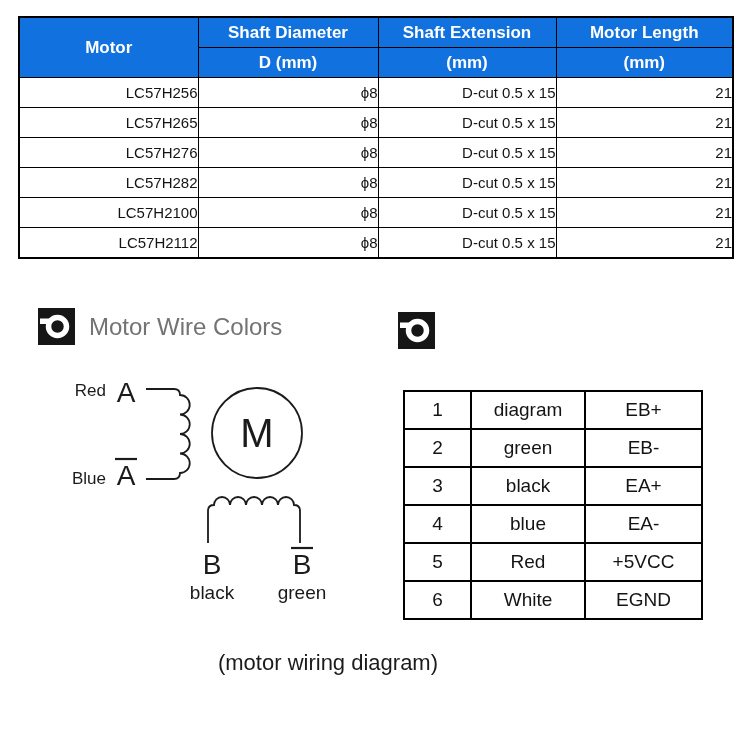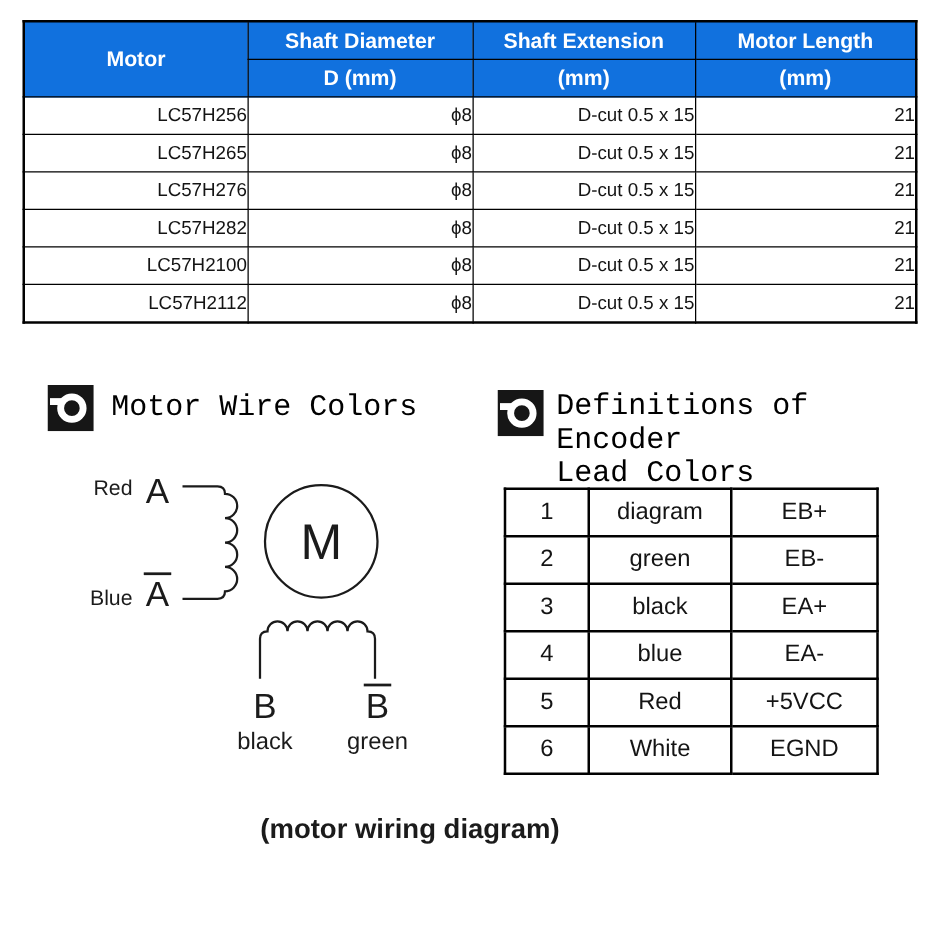--- a/index.html
+++ b/index.html
@@ -15,21 +15,21 @@
   }
   .spec-table th,.spec-table td{
     border:1px solid #000;text-align:center;vertical-align:middle;padding:0;
   }
   .spec-table thead th{
     background:#1171DE;color:#ffffff;font-weight:700;font-size:17px;height:29px;
   }
   .spec-table tbody td{font-size:15px;height:29px;color:#141414;text-align:right;}
 
   
-  .heading{position:absolute;display:flex;color:#000000;font-family:Liberation Mono, monospace;}
+  .heading{position:absolute;display:flex;color:#737373;}
   .heading .txt{font-size:24px;line-height:27px;}
   #motor-heading{left:38px;top:308px;align-items:center;gap:14px;}
   #encoder-heading{left:398px;top:312px;align-items:flex-start;gap:10px;}
   #encoder-heading .txt span{display:block;}
   .bullet-icon{width:37px;height:37px;flex:0 0 auto;}
 
   
   .diagram{position:absolute;left:40px;top:372px;width:340px;height:250px;}
   .diagram path,.diagram circle,.diagram line{
     fill:none;stroke:#1b1b1b;stroke-width:1.8px;
@@ -47,21 +47,21 @@
     border-collapse:collapse;table-layout:fixed;border:2px solid #000;
   }
   .enc-table td{
     border:2px solid #000;text-align:center;vertical-align:middle;
     font-size:19px;height:36px;padding:0;color:#141414;
   }
 
   
   .caption{
     position:absolute;left:0;top:650px;width:656px;text-align:center;
-    font-size:22px;color:#1b1b1b;font-weight:bold;
+    font-size:22px;color:#1b1b1b;
   }
 </style>
 </head>
 <body>
 
 <div class="page">
 
   <table class="spec-table">
     <colgroup>
         <col style="width:179px">
@@ -130,24 +130,20 @@
     </svg>
     <span class="txt">Motor Wire Colors</span>
   </div>
 
   <div class="heading" id="encoder-heading">
     <svg class="bullet-icon" viewBox="0 0 37 37" aria-hidden="true">
       <rect x="0" y="0" width="37" height="37" fill="#161616"></rect>
       <circle cx="19.5" cy="18.5" r="9" fill="none" stroke="#ffffff" stroke-width="5.5"></circle>
       <rect x="2" y="10.5" width="11" height="5.5" fill="#ffffff"></rect>
     </svg>
-    <span class="txt">
-        <span>Definitions of Encoder</span>
-        <span>Lead Colors</span>
-      </span>
   </div>
 
   <svg class="diagram" viewBox="0 0 340 250">
 
     <path d="M106,17 H134 Q140,17 140,23
          a9.75,9.75 0 0 1 0,19.5
          a9.75,9.75 0 0 1 0,19.5
          a9.75,9.75 0 0 1 0,19.5
          a9.75,9.75 0 0 1 0,19.5
          Q140,107 134,107 H106"></path>

